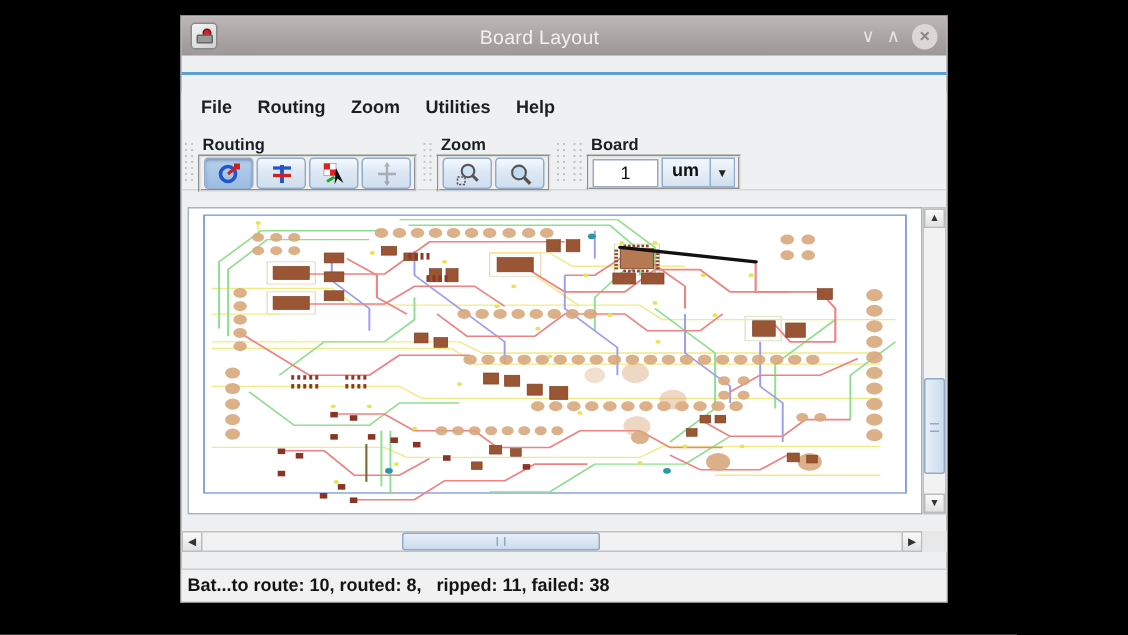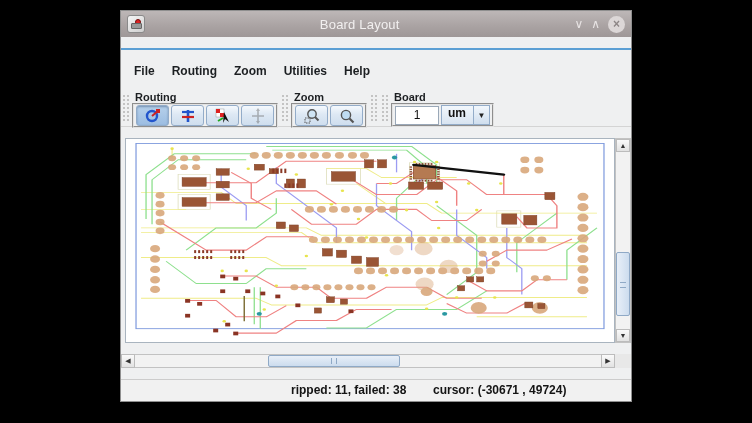--- a/index.html
+++ b/index.html
@@ -531,17 +531,17 @@
   <div class="hscrollrow">
     <div class="hbtn">◀</div>
     <div class="htrack">
       <div class="hthumb"></div>
     </div>
     <div class="hbtn">▶</div>
     <div class="corner"></div>
   </div>
 
   <div class="statusbar">
+    <span class="st-left">Bat...to route: 10, routed: 8,</span>
     <span class="st-mid">ripped: 11, failed: 38</span>
-    <span class="st-right">cursor: (-30671 , 49724)</span>
   </div>
 
 </div>
 
 </body></html>

